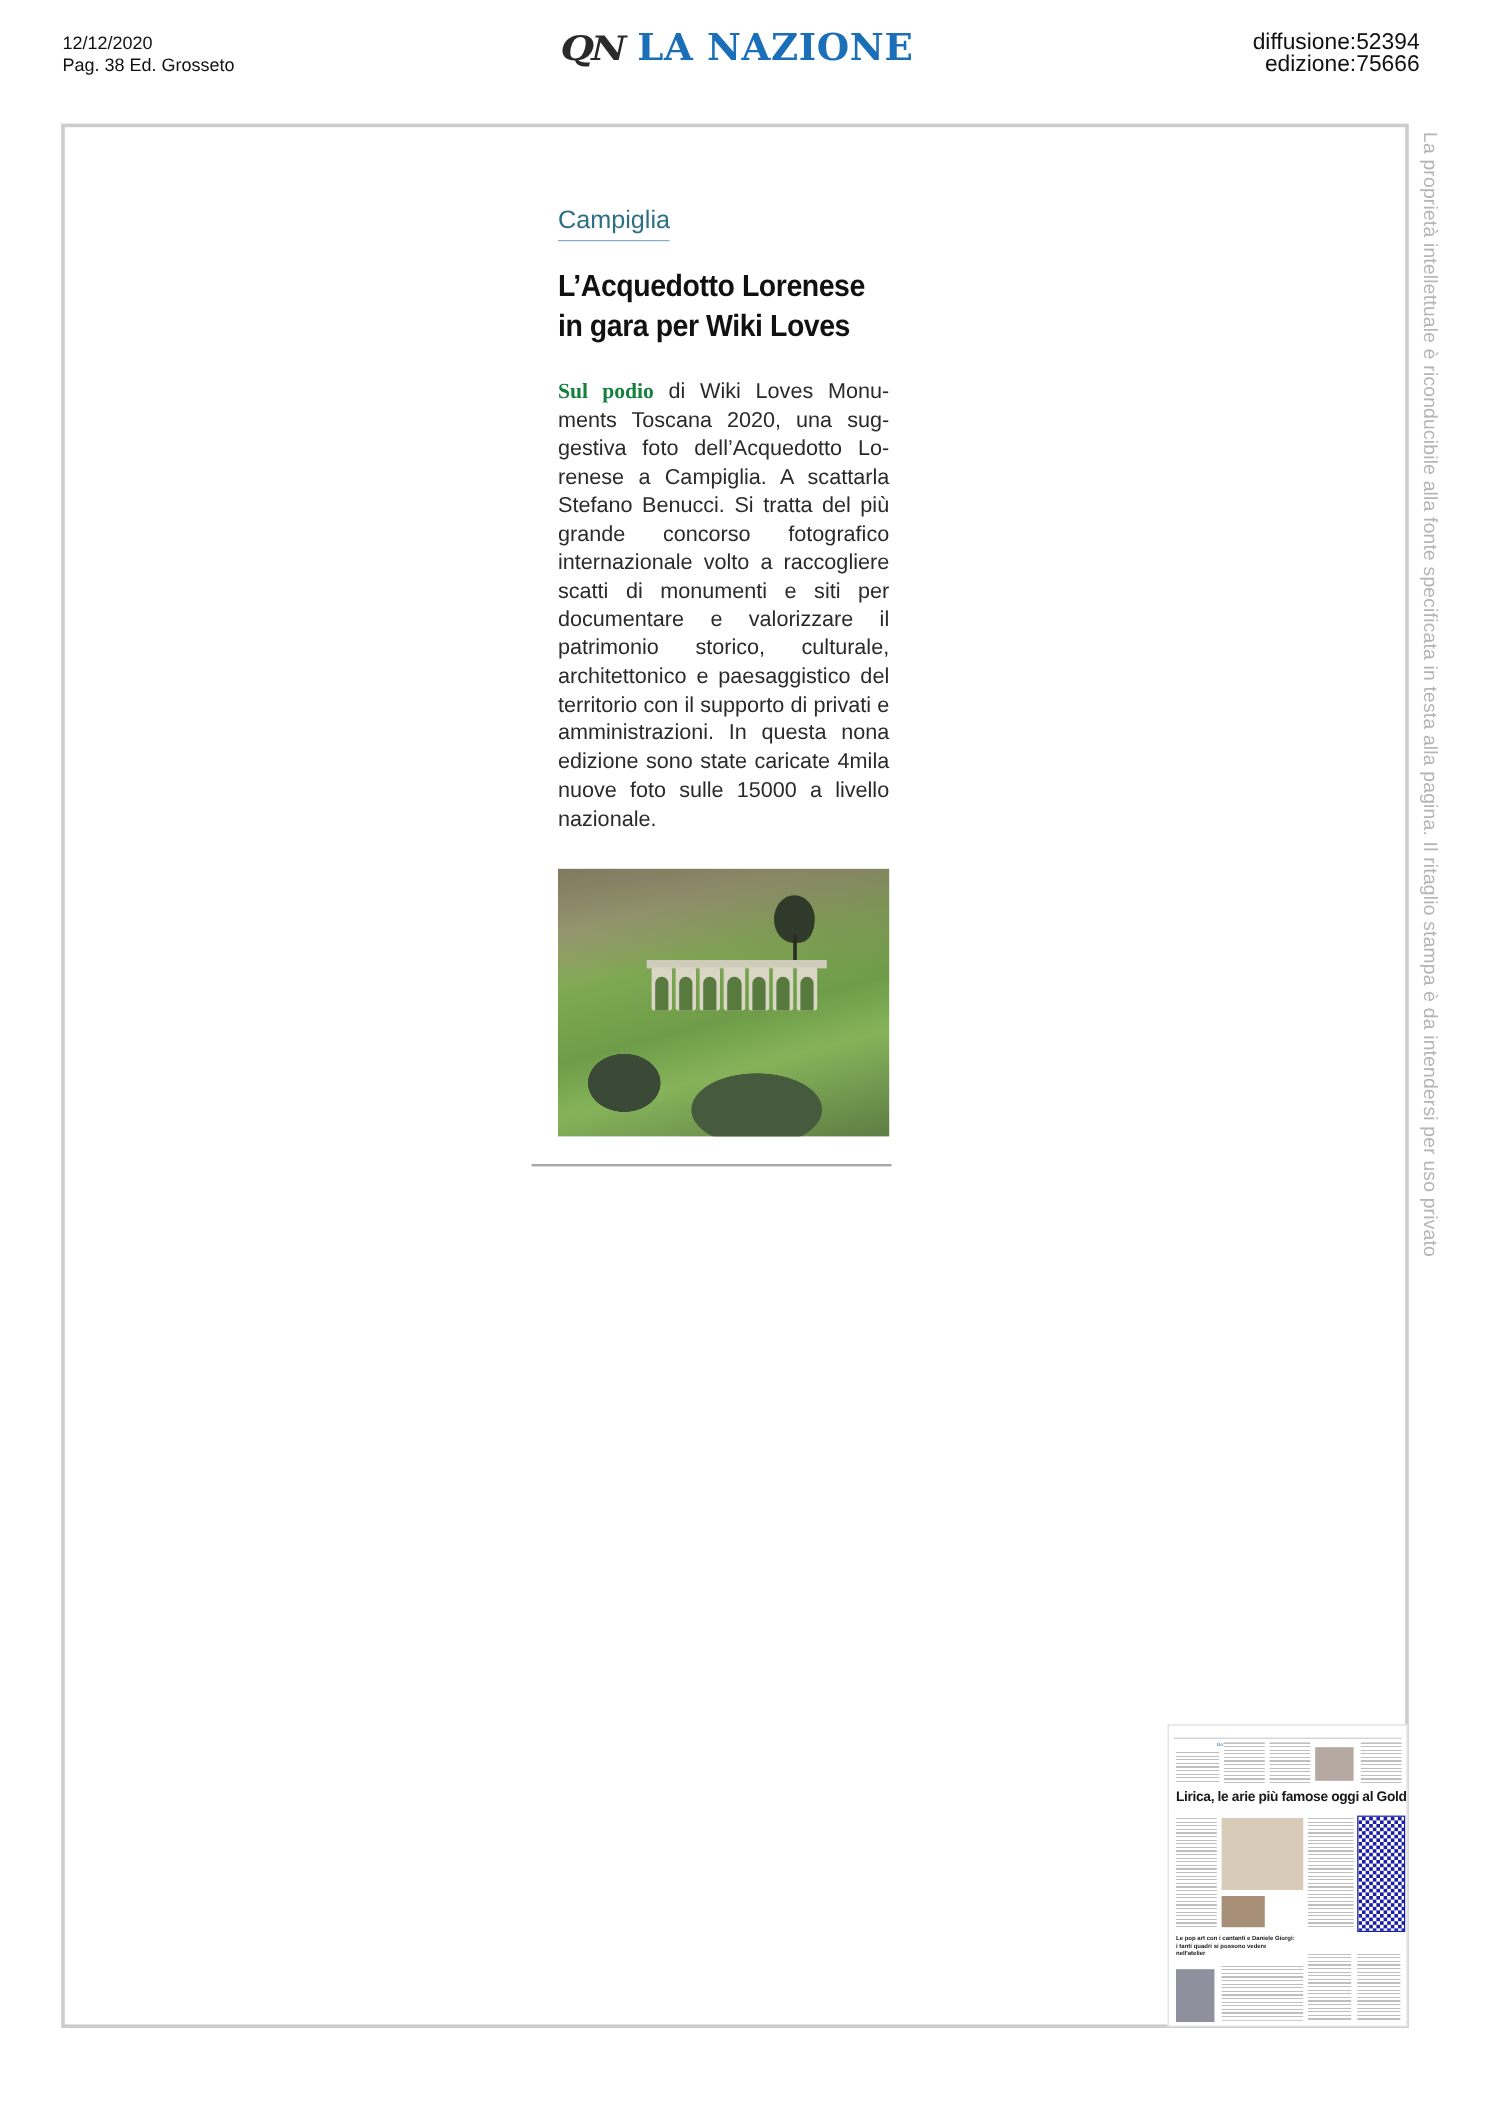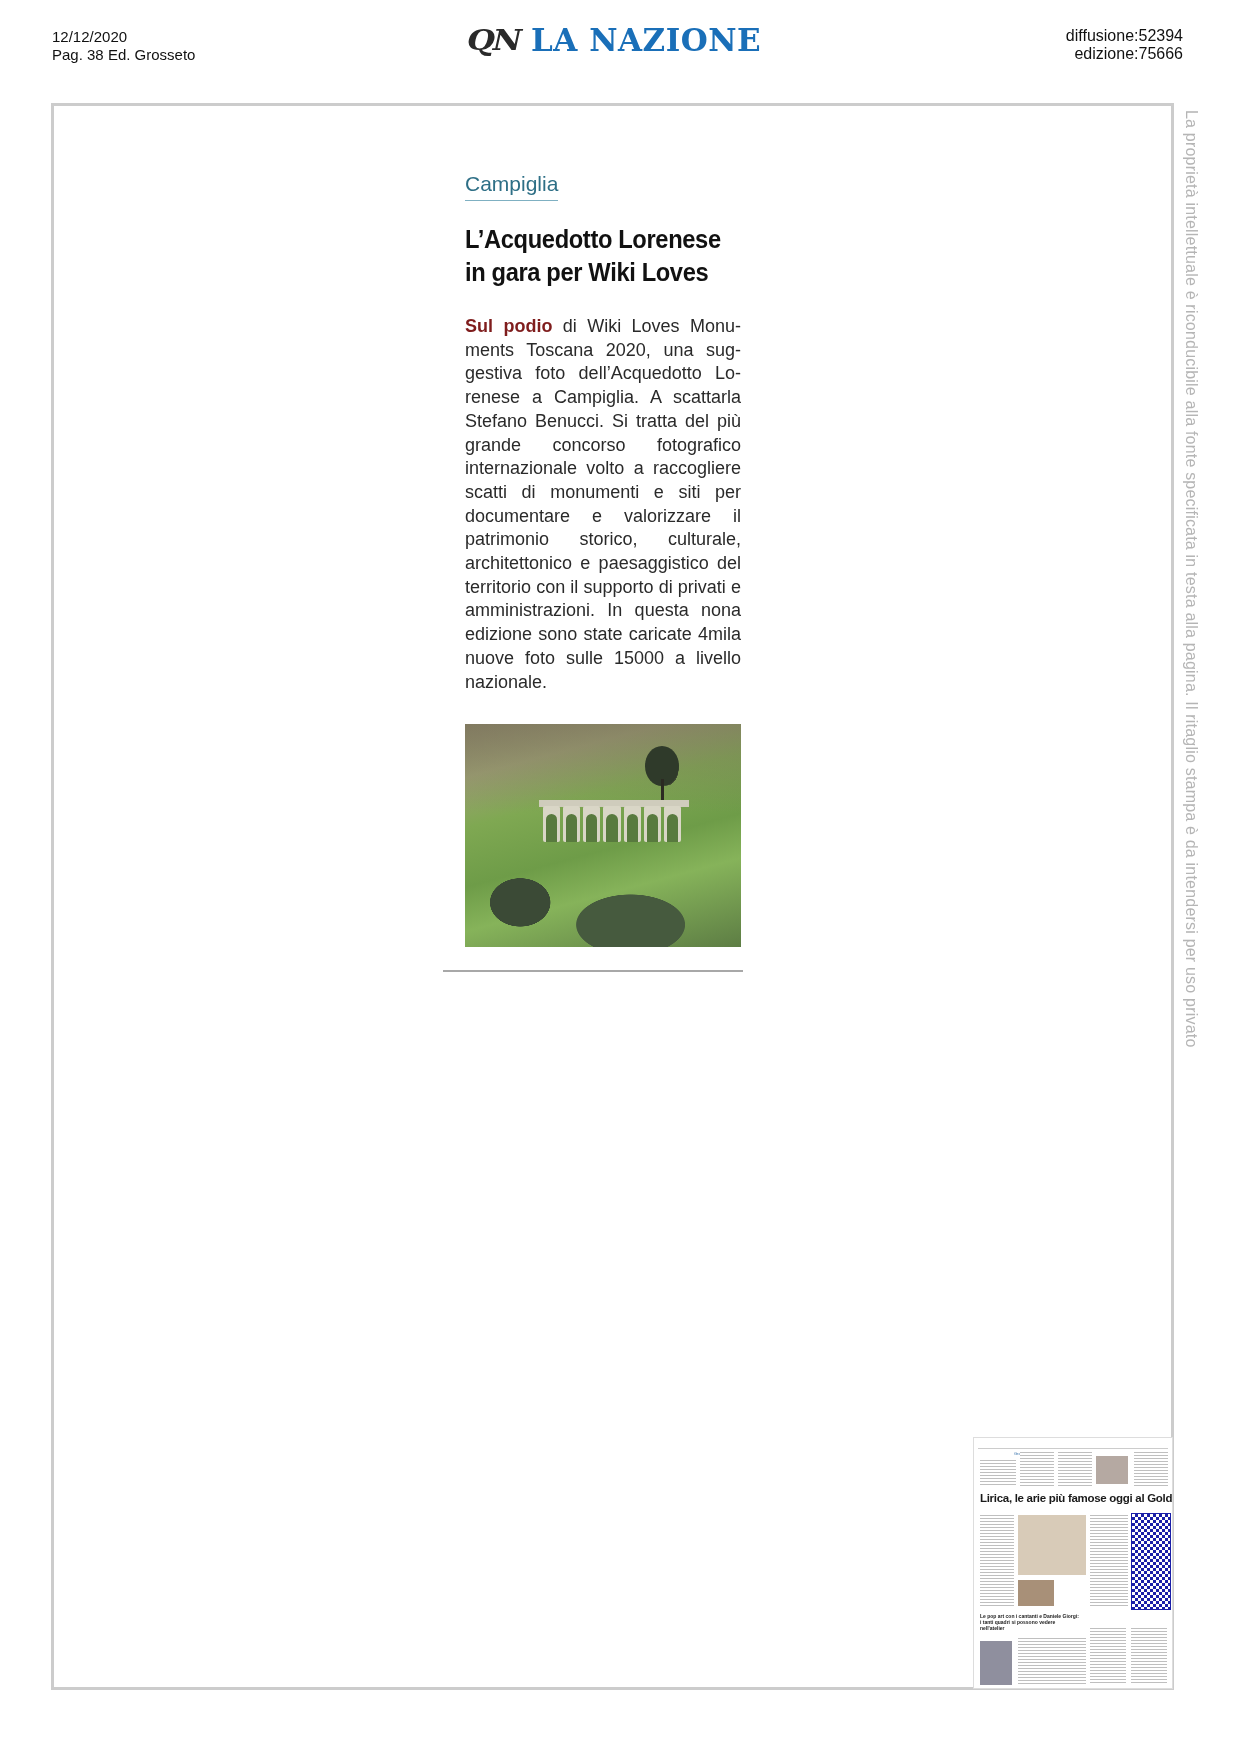--- a/index.html
+++ b/index.html
@@ -1,33 +1,33 @@
 <!DOCTYPE html>
 <html><head>
 <meta charset="utf-8">
 <style>
   html, body { margin:0; padding:0; background:#ffffff; }
   body { width:1239px; height:1753px; position:relative; overflow:hidden; font-family:"Liberation Sans", sans-serif; color:#111; }
 
   .meta-left { position:absolute; left:52px; top:28px; font-size:15px; line-height:18px; color:#111; }
-  .meta-right { position:absolute; right:56px; top:27px; font-size:16px; line-height:18px; text-align:right; color:#111; }
+  .meta-right { position:absolute; right:56px; top:27px; font-size:19px; line-height:18px; text-align:right; color:#111; }
   .masthead { position:absolute; left:467px; top:22px; height:36px; display:flex; align-items:center; gap:8px; }
   .masthead .qn { font-family:"DejaVu Serif", serif; font-weight:900; font-size:28px; font-style:italic; color:#2a2a2a; letter-spacing:-2px; transform:scaleX(1.15); transform-origin:left; margin-right:10px; }
   .masthead .ln { font-family:"DejaVu Serif", serif; font-weight:900; font-size:31px; color:#1a6fb8; letter-spacing:0.5px; }
 
   .page-frame { position:absolute; left:51px; top:103px; width:1123px; height:1587px; border:3px solid #cccccc; box-sizing:border-box; }
 
   .side-note { position:absolute; left:1180px; top:110px; width:30px; height:960px; }
   .side-note span { position:absolute; left:0; top:0; white-space:nowrap; transform-origin:0 0; transform:translate(20px,0) rotate(90deg); font-size:16px; color:#b5b5b5; letter-spacing:0.2px; }
 
   .article { position:absolute; left:465px; top:172px; width:276px; }
   .kicker { display:inline-block; font-size:21px; color:#2e6f86; padding-bottom:4px; border-bottom:1.5px solid #7fb0c2; }
   .headline { margin-top:22px; font-weight:700; font-size:25.5px; line-height:33px; color:#111; letter-spacing:-0.4px; font-family:"Liberation Sans", sans-serif; transform:scaleX(0.93); transform-origin:left; width:300px; }
   .body { margin-top:26px; font-size:18px; line-height:23.7px; color:#2a2a2a; text-align:justify; hyphens:manual; }
-  .body b { color:#7f1d1d; }
+  .body b { color:#15803d;font-family:Liberation Serif, serif; }
   .photo { margin-top:30px; width:276px; height:223px; position:relative; overflow:hidden;
     background:
       radial-gradient(ellipse 50px 40px at 20% 80%, #3b4a36 60%, transparent 61%),
       radial-gradient(ellipse 90px 50px at 60% 90%, #465a3e 60%, transparent 61%),
       radial-gradient(ellipse 20px 28px at 73% 20%, #33402c 60%, transparent 61%),
       linear-gradient(165deg, #8c8868 0%, #9da173 18%, #7fa852 35%, #6e9c48 55%, #86b35a 70%, #5d7d44 100%);
   }
   .photo .hillshade { position:absolute; left:0; top:0; width:100%; height:40%; background:linear-gradient(180deg, rgba(120,110,90,.55), rgba(120,130,80,0)); }
   .photo .aqueduct { position:absolute; left:78px; top:82px; width:138px; height:36px; display:flex; gap:3px; }
   .photo .arch { flex:1; background:#d9d6c6; border-radius:2px; position:relative; }

